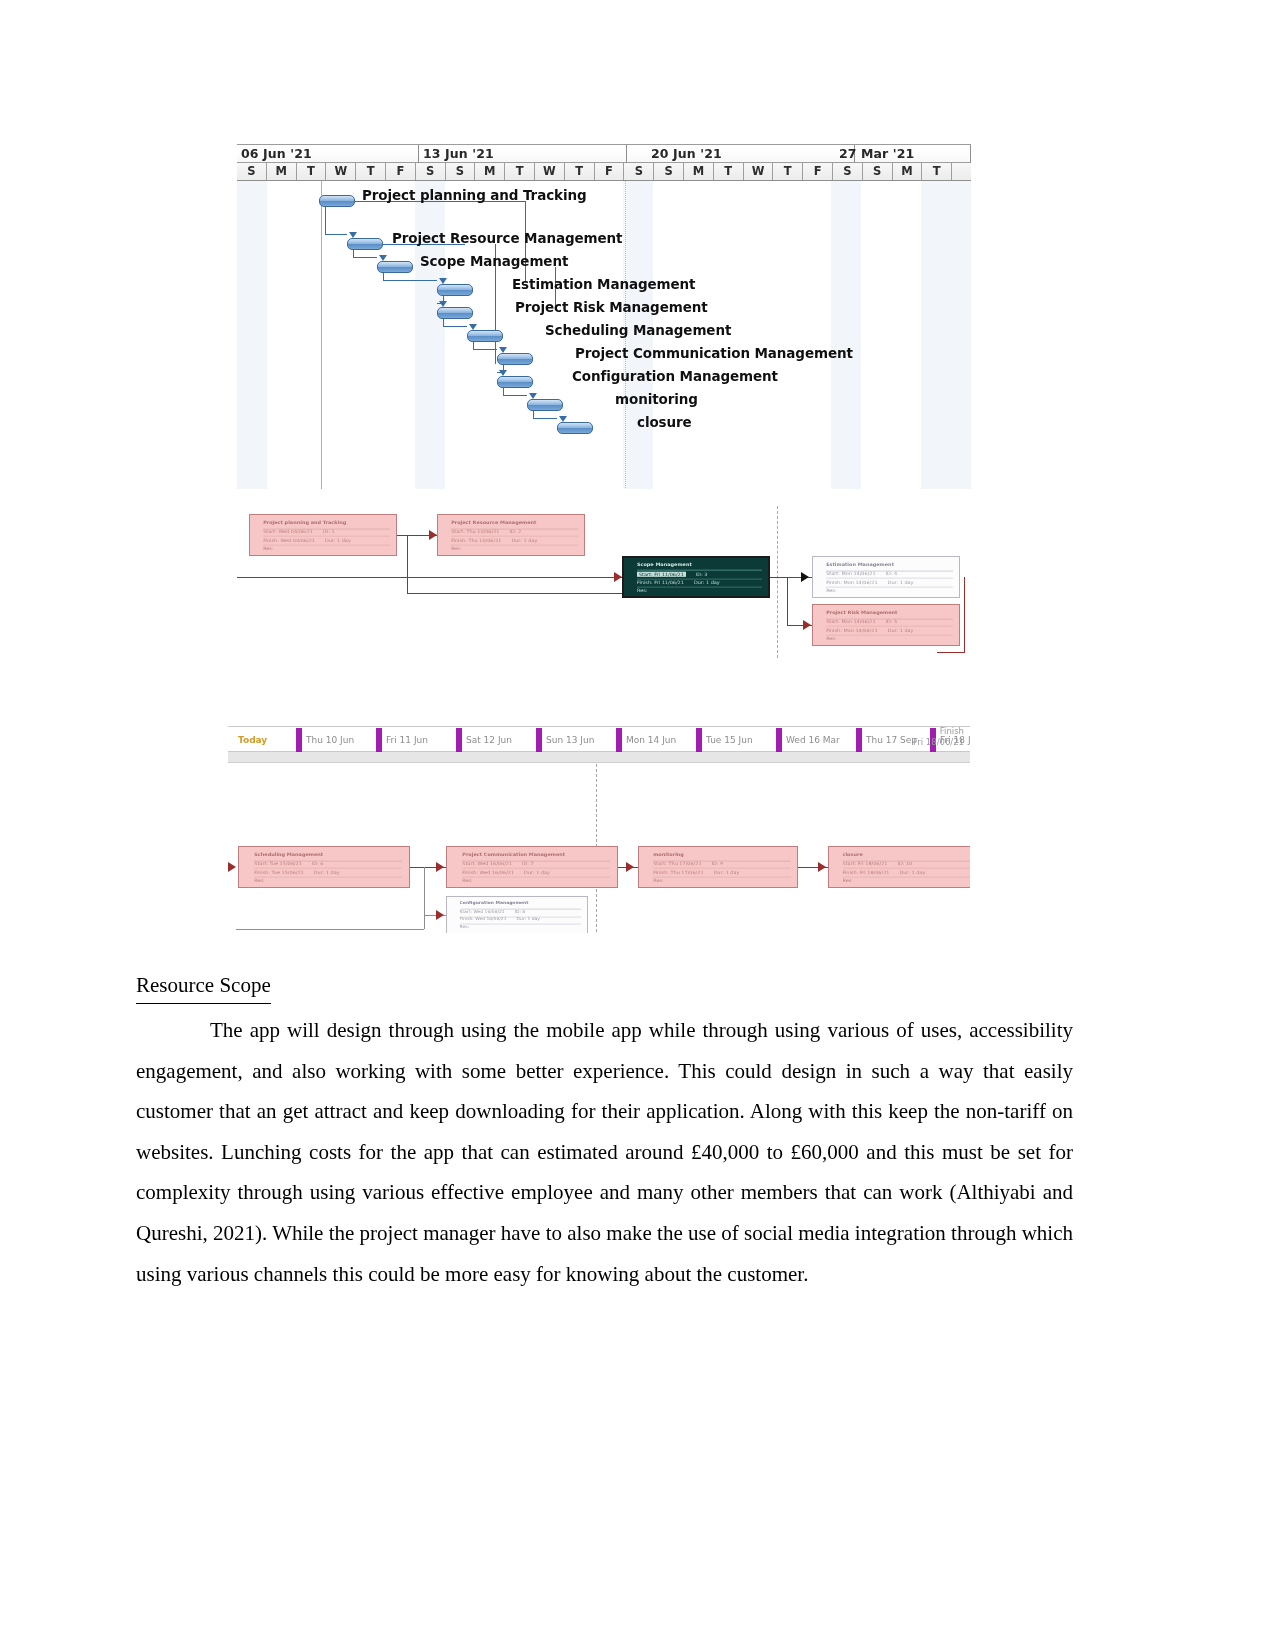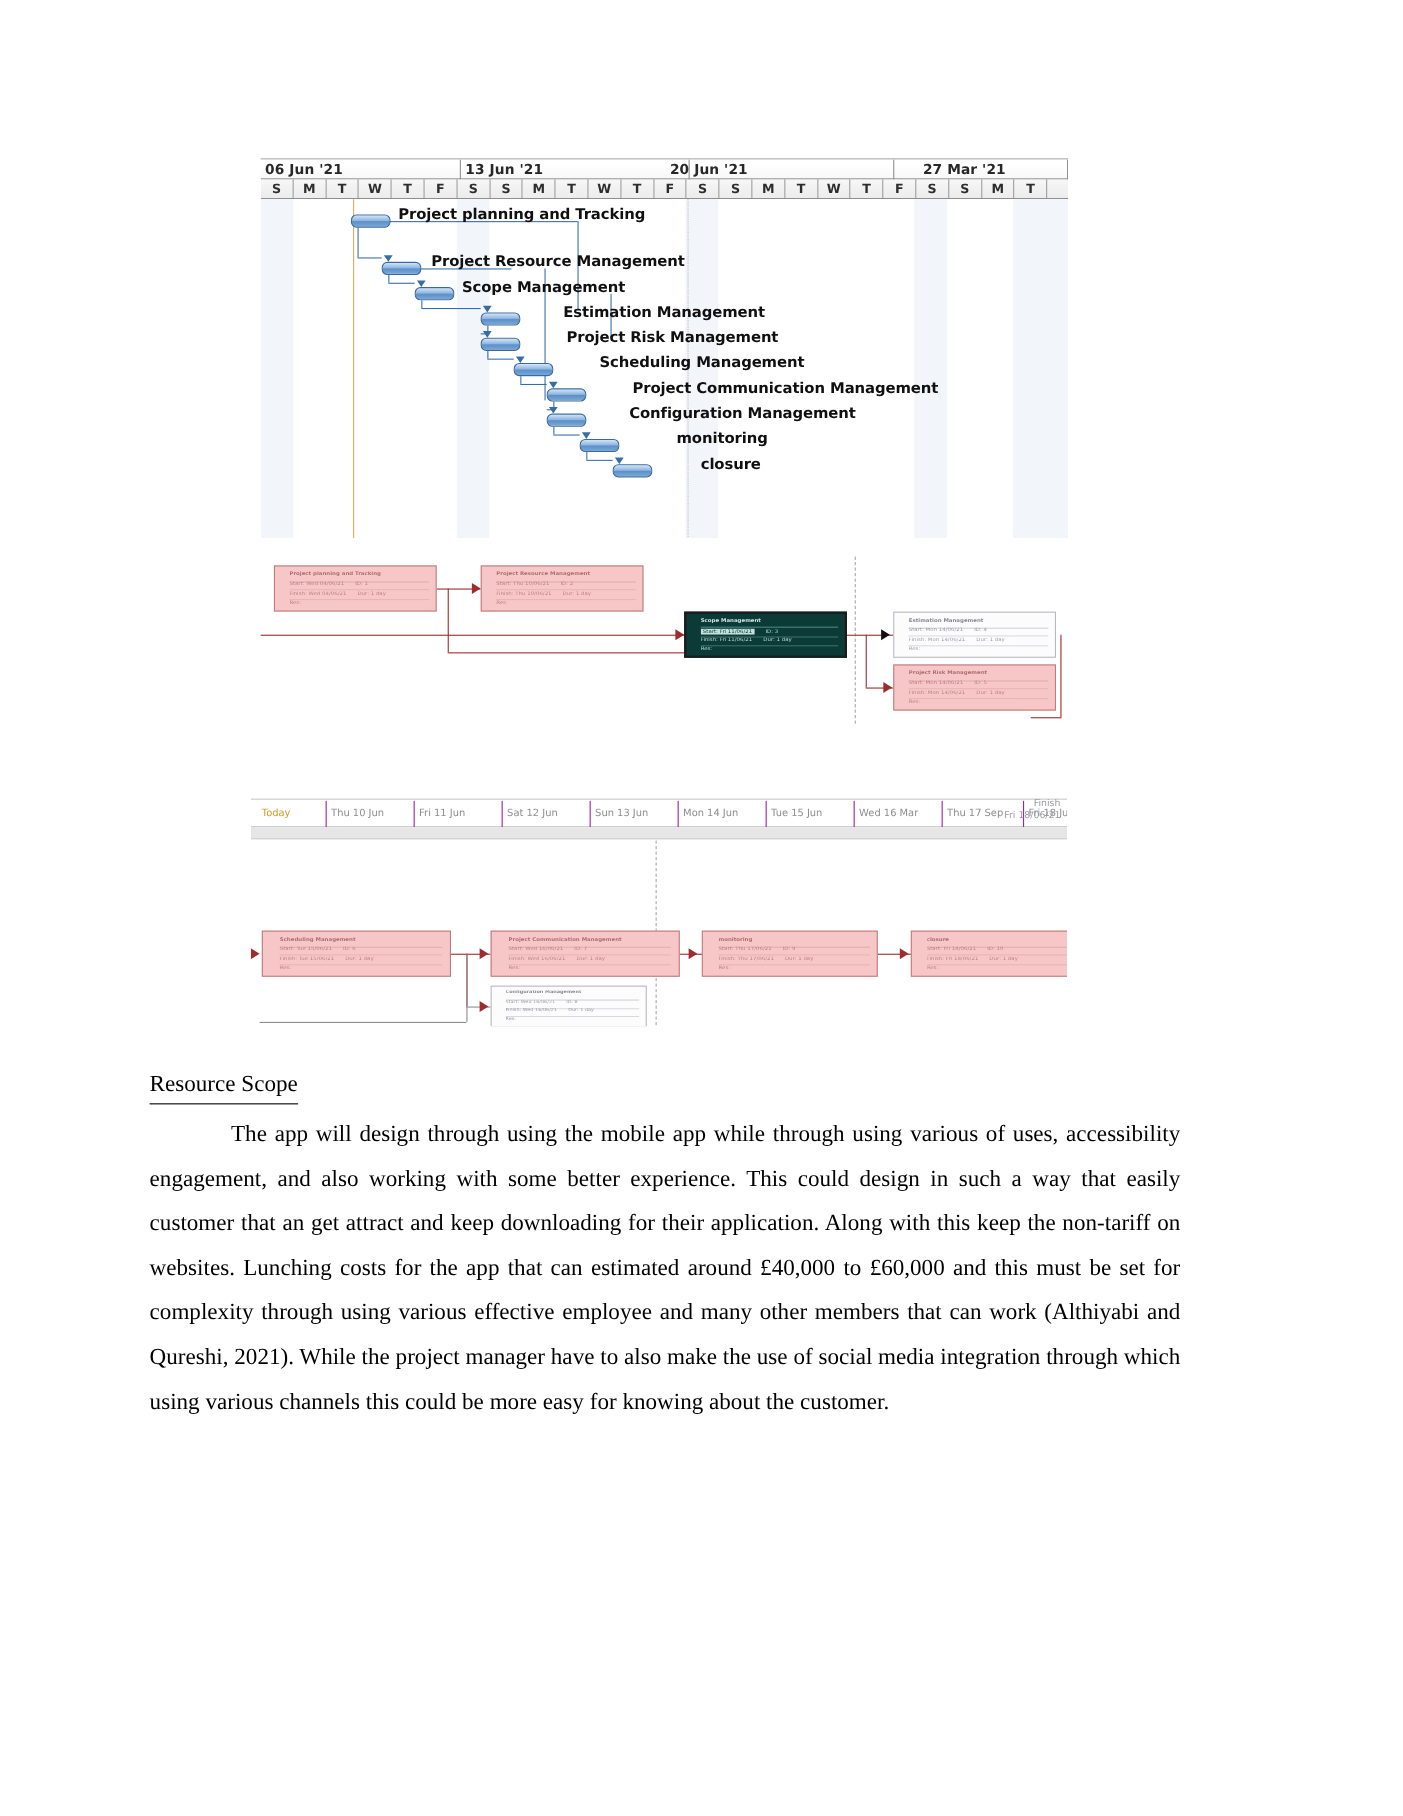--- a/index.html
+++ b/index.html
@@ -242,31 +242,31 @@
     background: #e6e6e6;
     border-bottom: 1px solid #cfcfcf;
     box-sizing: border-box;
   }
   .tl-tick {
     position: absolute;
     top: 1px;
     height: 24px;
     line-height: 24px;
     padding-left: 4px;
-    border-left: 1px solid #a21caf;
+    border-left: 6px solid #a21caf;
     font-family: "DejaVu Sans", sans-serif;
     font-size: 9px;
     color: #8d8d8d;
     white-space: nowrap;
     box-sizing: border-box;
   }
   .tl-tick.today {
     border-left: none;
     color: #d49a28;
-    font-weight: 400;
+    font-weight: 700;
   }
   .tl-finish {
     position: absolute;
     right: 6px;
     top: 8px;
     font-family: "DejaVu Sans", sans-serif;
     font-size: 8.5px;
     color: #9a9aa5;
     text-align: right;
     line-height: 11px;
@@ -306,21 +306,21 @@
 
 <div class="page">
 
   <div class="figures">
 
     <div class="gantt">
       <div class="gantt-head">
         <div class="gantt-weeks" id="gantt-weeks">
             <div class="week" style="left: 0px; width: 182px;">06 Jun '21</div>
             <div class="week" style="left: 182px; width: 208px;">13 Jun '21</div>
-            <div class="week" style="left: 368px; width: 208px;">20 Jun '21</div>
+            <div class="week" style="left: 410px; width: 208px;">20 Jun '21</div>
             <div class="week" style="left: 598px; width: 136px;">27 Mar '21</div>
           </div>
         <div class="gantt-days" id="gantt-days">
             <div class="day" style="left: 0px; width: 29.8px;">S</div>
             <div class="day" style="left: 29.8px; width: 29.8px;">M</div>
             <div class="day" style="left: 59.6px; width: 29.8px;">T</div>
             <div class="day" style="left: 89.4px; width: 29.8px;">W</div>
             <div class="day" style="left: 119.2px; width: 29.8px;">T</div>
             <div class="day" style="left: 149px; width: 29.8px;">F</div>
             <div class="day" style="left: 178.8px; width: 29.8px;">S</div>

